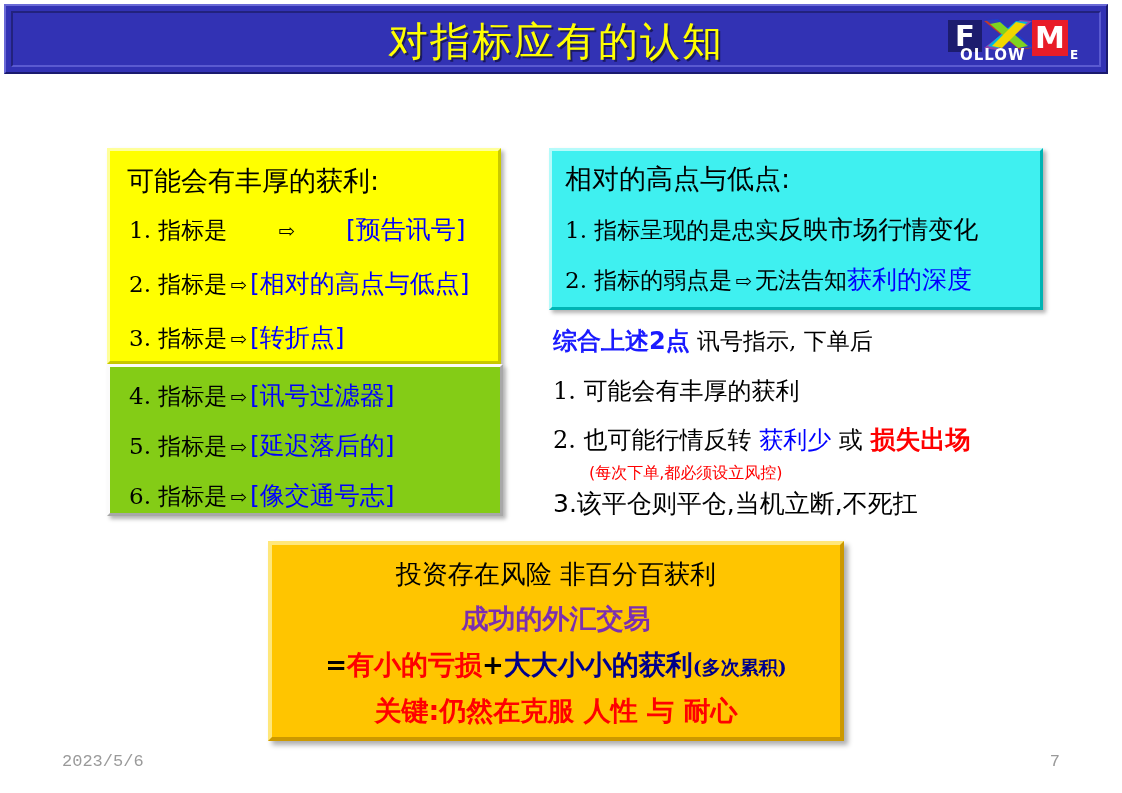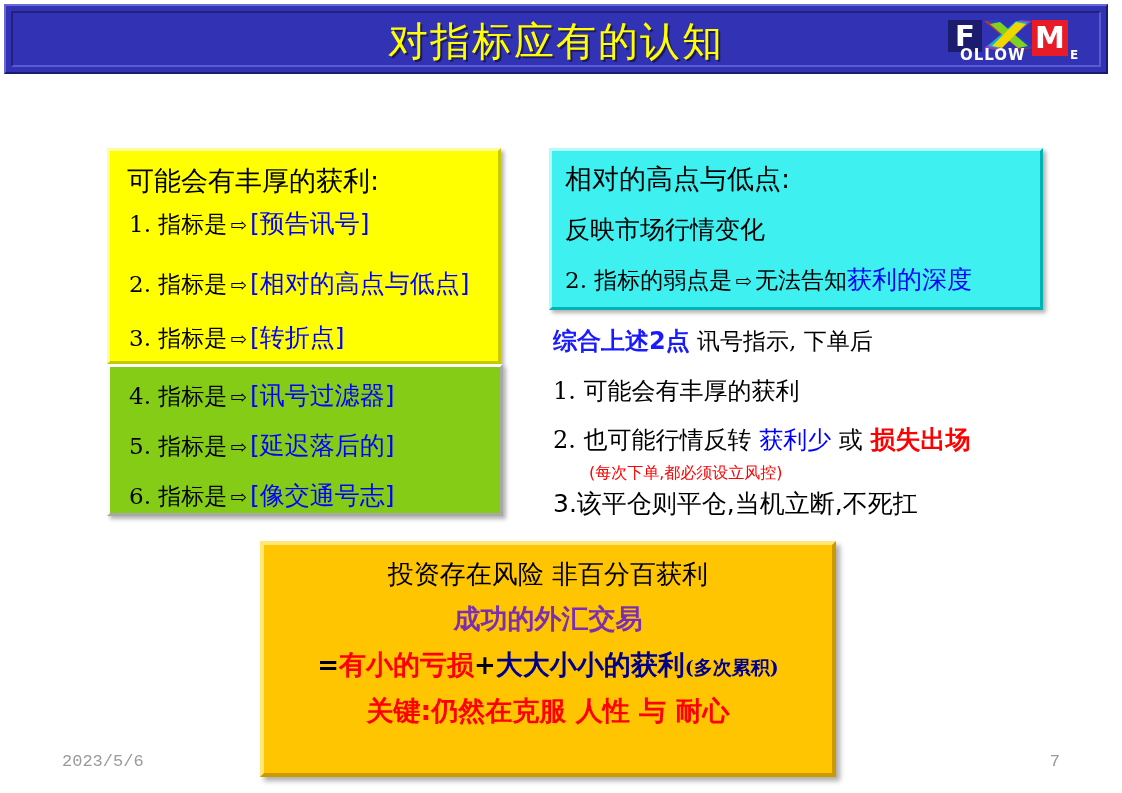--- a/index.html
+++ b/index.html
@@ -96,21 +96,21 @@
   #panel-cyan{
     left:549px;top:148px;width:494px;height:162px;
     background:#3ff0f0;
     border-top:3px solid #b5fbfb;
     border-left:3px solid #b5fbfb;
     border-right:3px solid #00b4b4;
     border-bottom:3px solid #00b4b4;
     box-shadow:3px 3px 4px rgba(0,0,0,0.30);
   }
   #panel-gold{
-    left:260px;top:541px;width:576px;height:236px;
+    left:268px;top:541px;width:576px;height:200px;
     background:#ffc500;
     border-top:4px solid #ffe77a;
     border-left:4px solid #ffe77a;
     border-right:4px solid #cc9900;
     border-bottom:4px solid #cc9900;
     box-shadow:4px 4px 5px rgba(0,0,0,0.32);
   }
 
   .panel-heading{
     font-family:"DejaVu Sans","Liberation Sans",sans-serif;
@@ -125,21 +125,21 @@
     font-family:"DejaVu Serif","Liberation Serif",serif;
     font-size:23px;color:#000000;
   }
   .row-emph{
     font-family:"DejaVu Sans","Liberation Sans",sans-serif;
     font-size:25px;color:#0000ff;
   }
   .arrow{font-size:20px;padding:0 3px;}
 
   #panel-yellow .panel-heading{position:absolute;left:17px;top:12px;}
-  #y-row-1{position:absolute;left:19px;top:56px;}
+  #y-row-1{position:absolute;left:19px;top:62px;gap:48px;}
   #y-row-2{position:absolute;left:19px;top:116px;}
   #y-row-3{position:absolute;left:19px;top:170px;}
 
   #g-row-4{position:absolute;left:19px;top:12px;}
   #g-row-5{position:absolute;left:19px;top:62px;}
   #g-row-6{position:absolute;left:19px;top:112px;}
 
   #panel-cyan .panel-heading{position:absolute;left:13px;top:10px;}
   #c-row-1{position:absolute;left:13px;top:62px;}
   #c-row-2{position:absolute;left:13px;top:112px;}
@@ -261,20 +261,21 @@
     <span class="row-lead">6. 指标是</span>
     <span class="row-lead arrow">⇨</span>
     <span class="row-emph">[像交通号志]</span>
   </div>
 </div>
 
 <div id="panel-cyan" class="panel">
   <div class="panel-heading">相对的高点与低点:</div>
 
   <div id="c-row-1" class="list-row">
+    <span class="row-lead">1. 指标呈现的是忠实</span>
     <span class="cyan-strong">反映市场行情变化</span>
   </div>
   <div id="c-row-2" class="list-row">
     <span class="row-lead">2. 指标的弱点是</span>
     <span class="row-lead arrow">⇨</span>
     <span class="row-lead"> 无法告知</span>
     <span class="cyan-blue">获利的深度</span>
   </div>
 </div>
 

